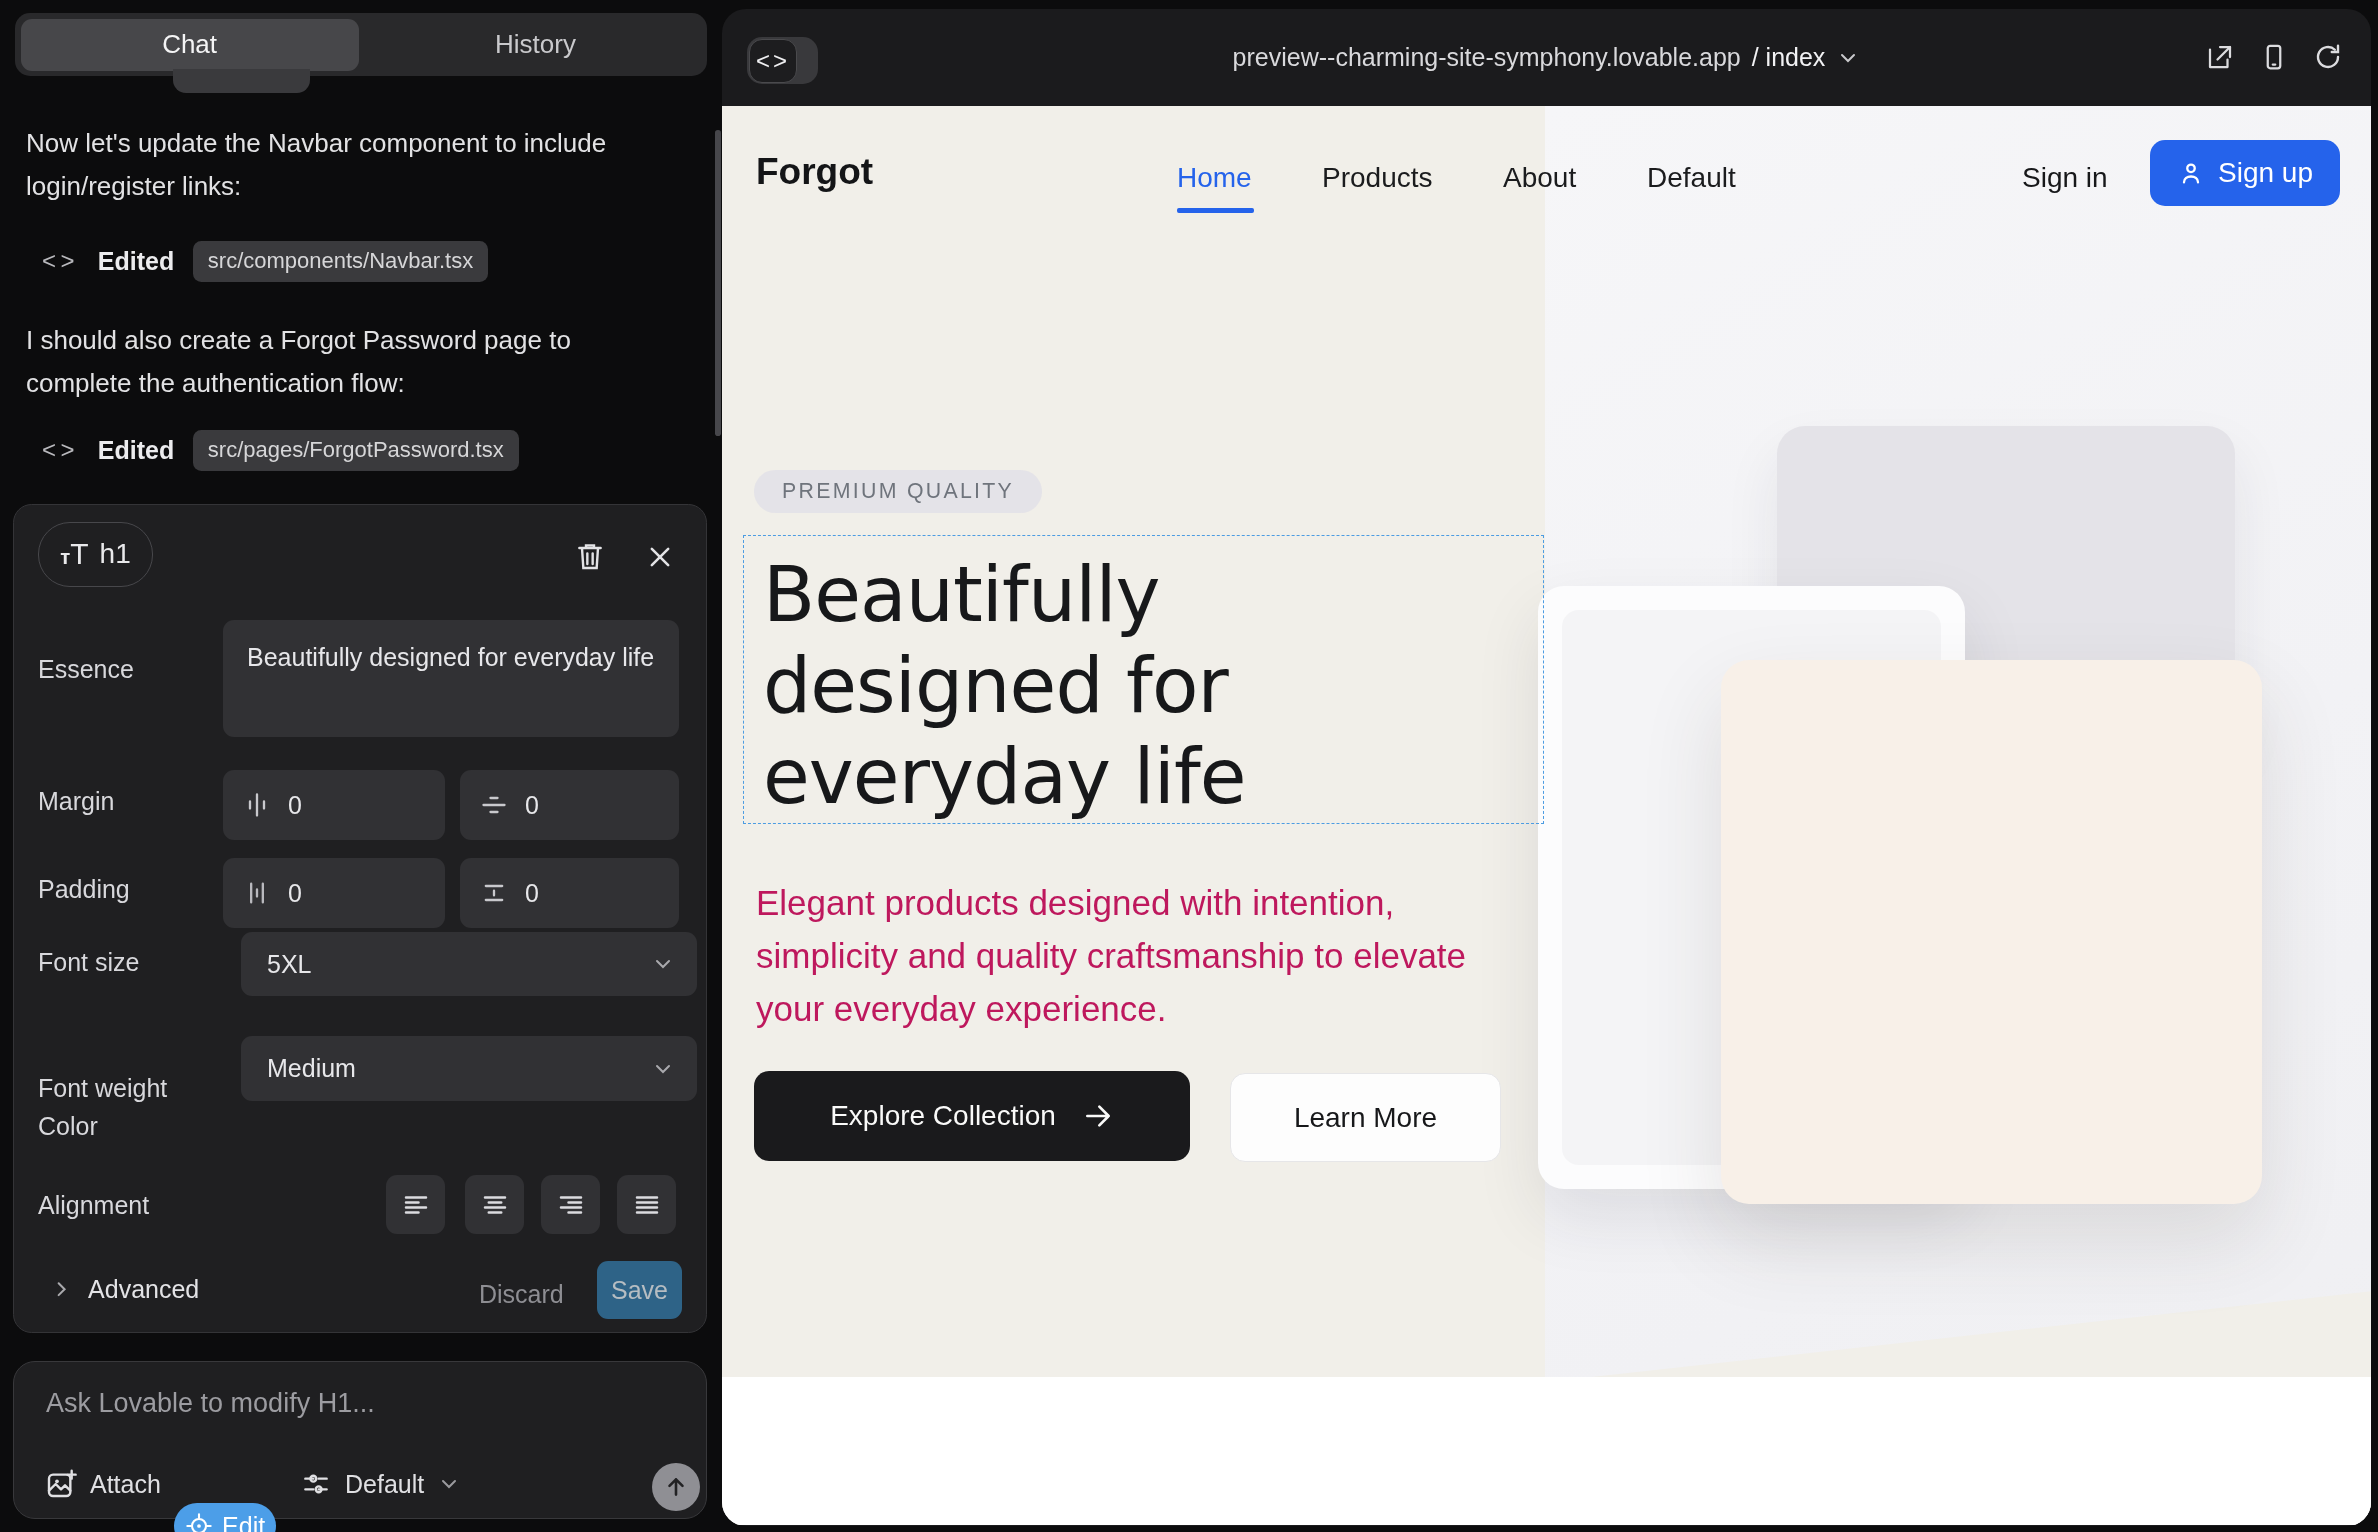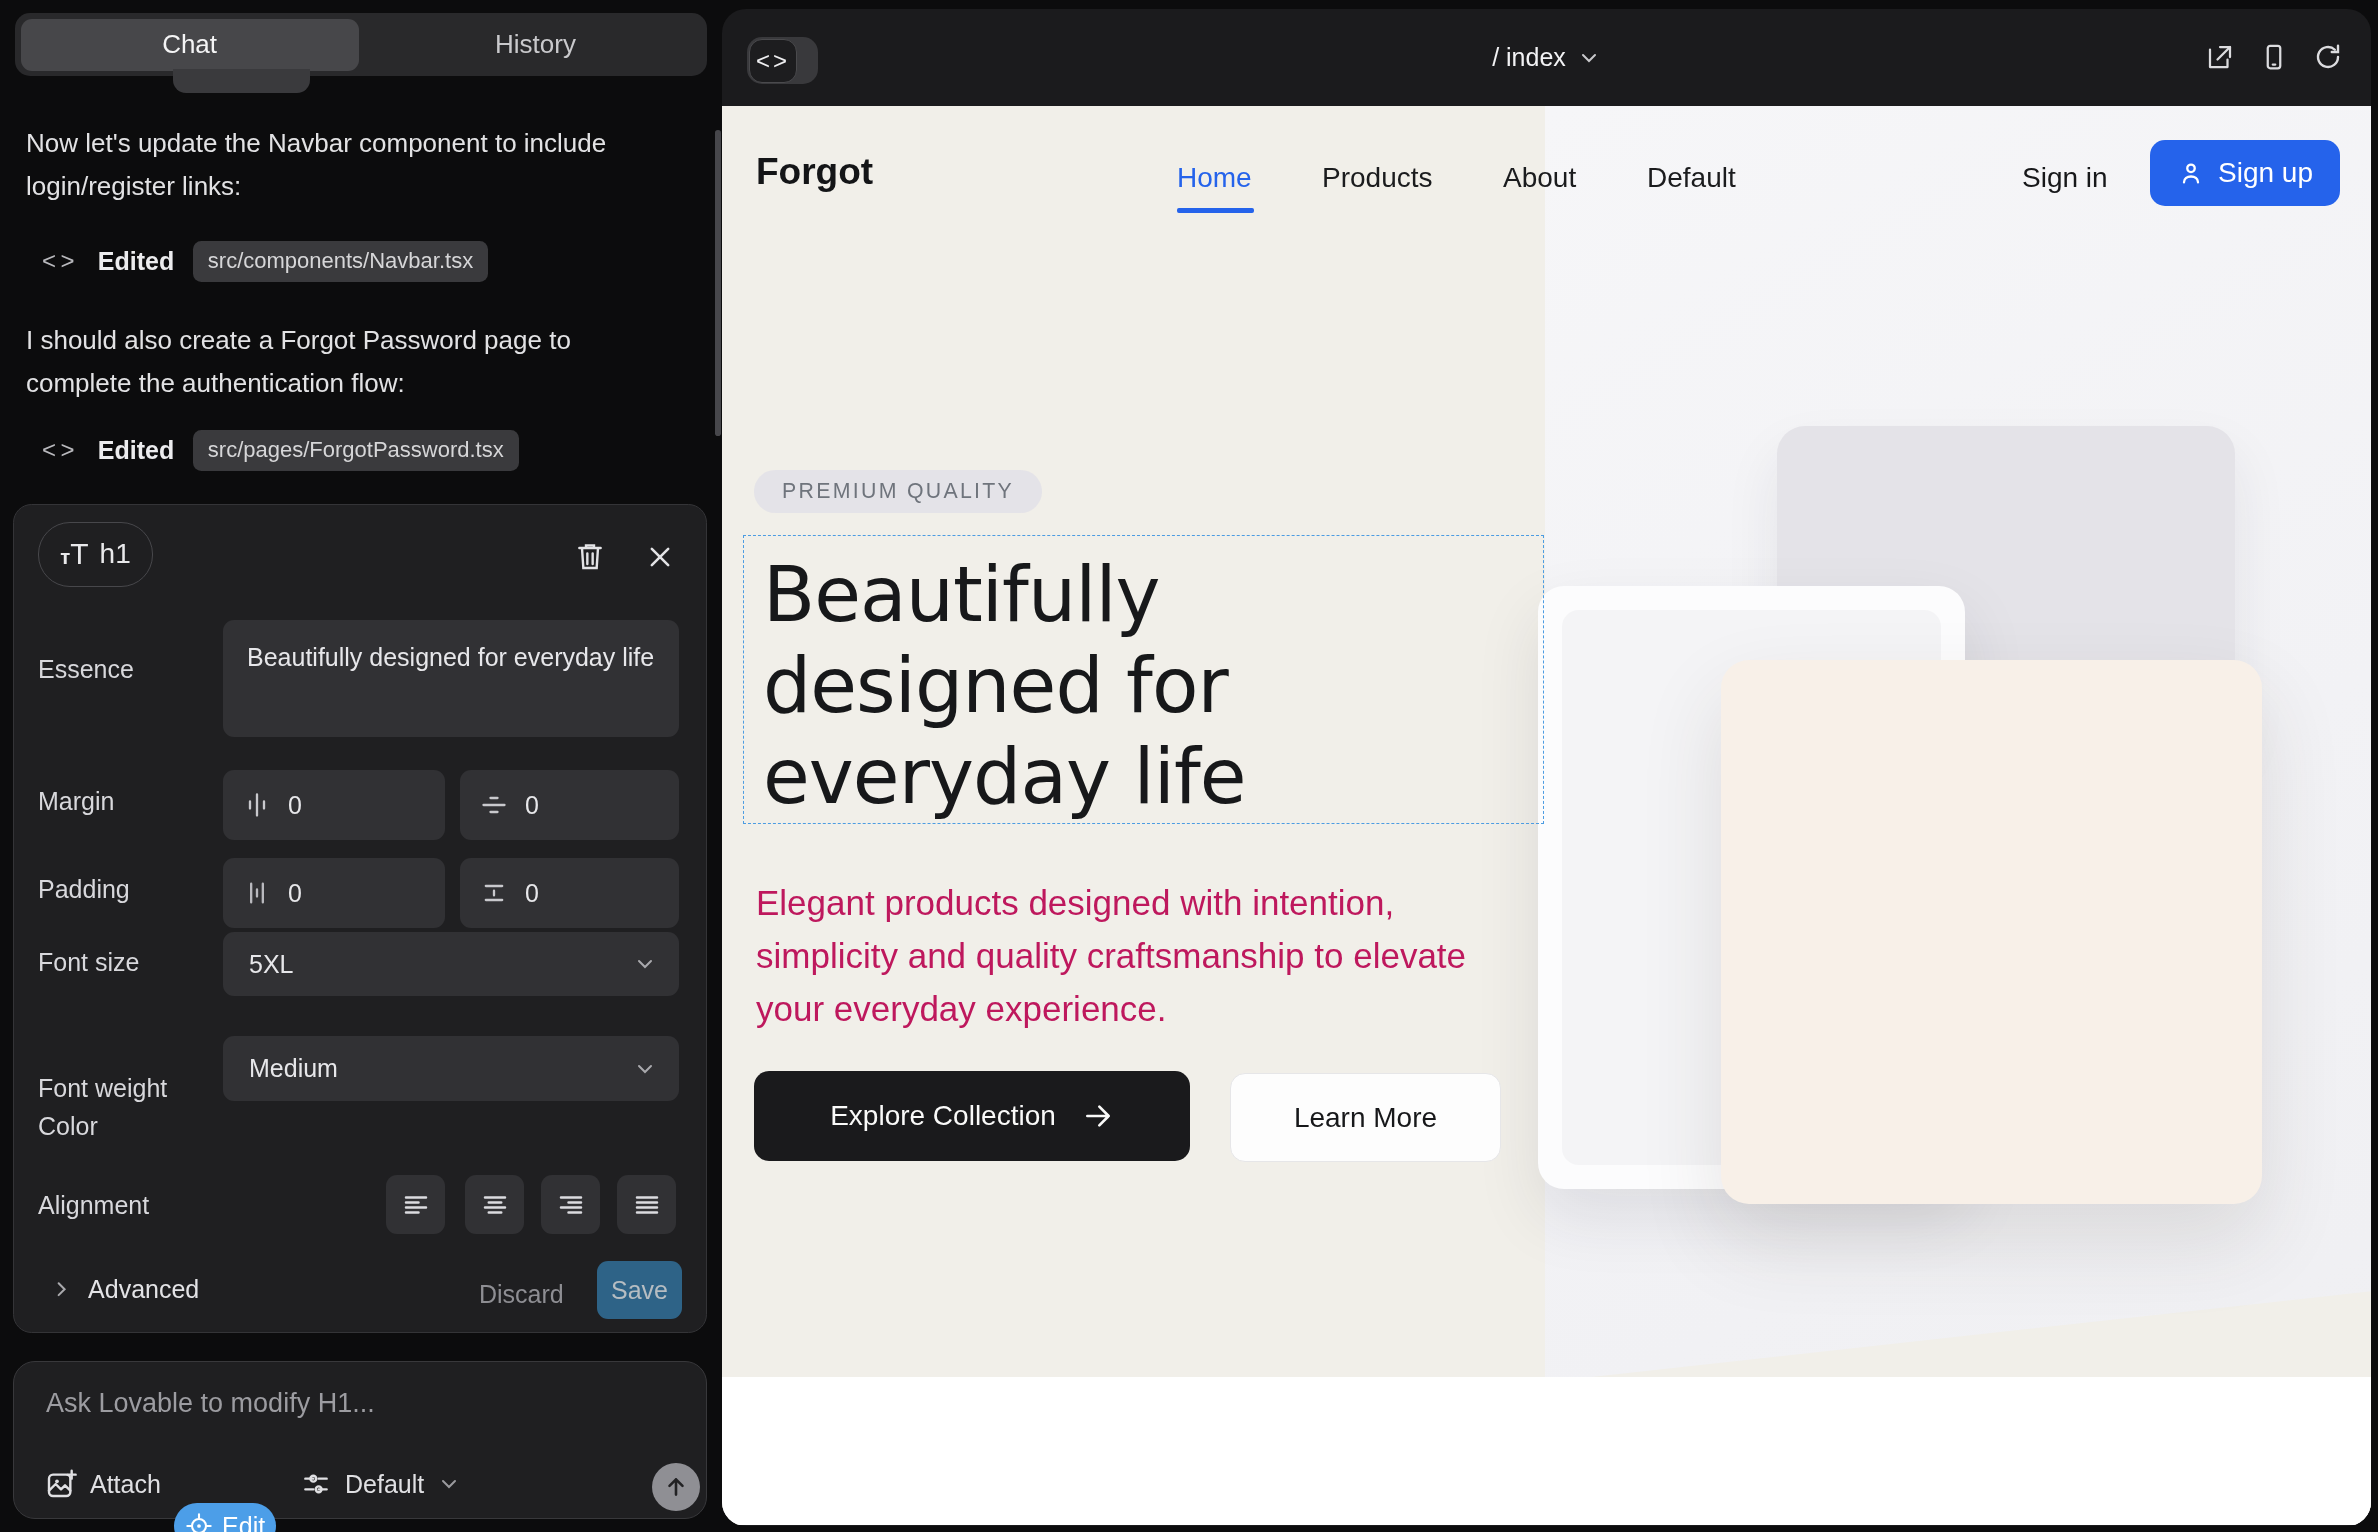--- a/index.html
+++ b/index.html
@@ -28,21 +28,21 @@
   .tt-big { font-size:30px; }
   .h1-chip { font-size:28px; }
   .icon-btn { position:absolute; width:37px; height:37px; display:flex; align-items:center; justify-content:center; color:#E3E3E6; }
   .field-label { position:absolute; left:24px; color:#D8D8DC; font-size:25px; }
   .field { position:absolute; background:#313134; border-radius:11px; display:flex; align-items:center; color:#E7E7EA; font-size:25px; }
   .content-box { left:209px; top:115px; width:456px; height:117px; }
   .content-box textarea { width:100%; height:100%; background:transparent; border:none; outline:none; resize:none;
     color:#E7E7EA; font-size:25px; line-height:35px; padding:20.4px 24px; font-family:"Liberation Sans",sans-serif; }
   .num-field { gap:16.7px; padding-left:20.4px; }
   .spacing-icon { width:28px; height:28px; flex:0 0 auto; }
-  .select-field { justify-content:space-between; padding:0 22px 0 26px; }
+  .select-field { justify-content:space-between; padding:0 22px 0 26px;margin-left:18px; }
   .chev { width:24px; height:24px; color:#A9A9AD; }
   .swatch { width:32px; height:32px; border-radius:50%; flex:0 0 auto;
     background:
       linear-gradient(90deg, transparent 0 50%, #FFFFFF 50% 100%),
       repeating-conic-gradient(#FFFFFF 0 25%, #CFCFD6 0 50%);
     background-size:100% 100%, 15px 15px; }
   .align-btn { position:absolute; top:670px; width:59px; height:59px; background:#313134; border-radius:11px;
     display:flex; align-items:center; justify-content:center; color:#DCDCE0; }
   .adv-row { position:absolute; left:37px; top:770px; display:flex; align-items:center; gap:16.7px; color:#E3E3E6; font-size:25px; }
   .adv-chev { color:#A9A9AD; width:20.4px; height:20.4px; }
@@ -276,20 +276,21 @@
     </div>
   </div>
 
   <div class="abs preview">
 
     <div class="pv-header">
       <div class="code-toggle">
         <div class="code-knob">&lt;&gt;</div>
       </div>
       <div class="url-row">
+        <span class="url-main">preview--charming-site-symphony.lovable.app</span>
         <span class="url-path">/ index</span>
         <svg class="chev" width="20.4" height="20.4" viewBox="0 0 24 24" fill="none" stroke="#C9C9CC" stroke-width="2" stroke-linecap="round">
             <path d="M6 9l6 6 6-6"></path>
           </svg>
       </div>
       <div class="hdr-icons">
         <svg width="30" height="30" viewBox="0 0 24 24" fill="none" stroke="currentColor" stroke-width="1.8" stroke-linecap="round" stroke-linejoin="round">
           <path d="M4 6v14h14v-6"></path>
             <path d="M12 4h8v8"></path>
             <path d="M10 14L20 4"></path>

